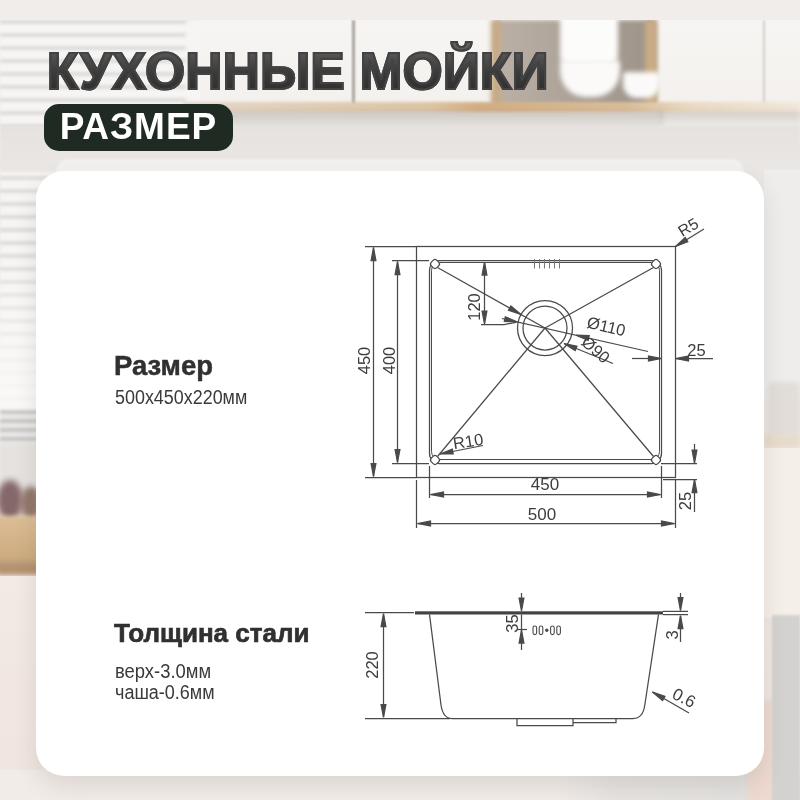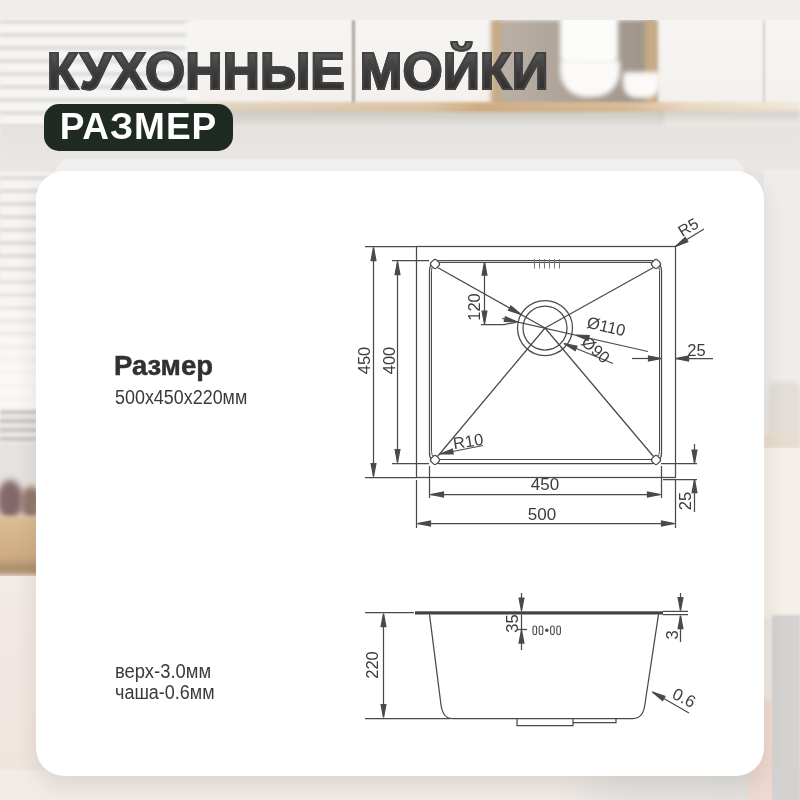--- a/index.html
+++ b/index.html
@@ -83,20 +83,21 @@
   <div class="abs" style="left:44px;top:84px;width:189px;height:46.5px;line-height:46.5px;text-align:center;font-size:37px;font-weight:bold;color:#ffffff;letter-spacing:1px;">РАЗМЕР</div>
 
   <div class="abs" style="left:56px;top:139px;width:688px;height:26px;background:rgba(255,255,255,.45);border-radius:13px;filter:blur(1px);"></div>
 
   <div class="abs" style="left:36px;top:151px;width:728px;height:605px;background:#ffffff;border-radius:28px;box-shadow:0 10px 22px rgba(70,60,52,.13);"></div>
 
   <div class="abs" style="left:114px;top:329px;font-size:28.5px;font-weight:bold;color:#303030;-webkit-text-stroke:0.5px #303030;transform:scaleX(0.965);transform-origin:0 0;white-space:nowrap;">Размер</div>
 
   <div class="abs" style="left:115px;top:366px;font-size:19.7px;color:#3a3a3a;transform:scaleX(0.91);transform-origin:0 0;white-space:nowrap;">500x450x220мм</div>
 
+  <div class="abs" style="left:114px;top:598px;font-size:26px;font-weight:bold;color:#303030;-webkit-text-stroke:0.7px #303030;white-space:nowrap;">Толщина стали</div>
 
   <div class="abs" style="left:115px;top:640px;font-size:20px;color:#3a3a3a;transform:scaleX(0.92);transform-origin:0 0;white-space:nowrap;">верх-3.0мм</div>
 
   <div class="abs" style="left:115px;top:661px;font-size:20px;color:#3a3a3a;transform:scaleX(0.90);transform-origin:0 0;white-space:nowrap;">чаша-0.6мм</div>
 
   <svg class="abs" style="left:0;top:0;opacity:0.999;" width="800" height="800" viewBox="0 0 800 800">
     <defs>
       <path id="ah" d="M0,0 L-13,2.4 L-13,-2.4 Z" fill="#4a4a4a"></path>
     </defs>
     <g stroke="#4a4a4a" stroke-width="1.25" fill="none">

